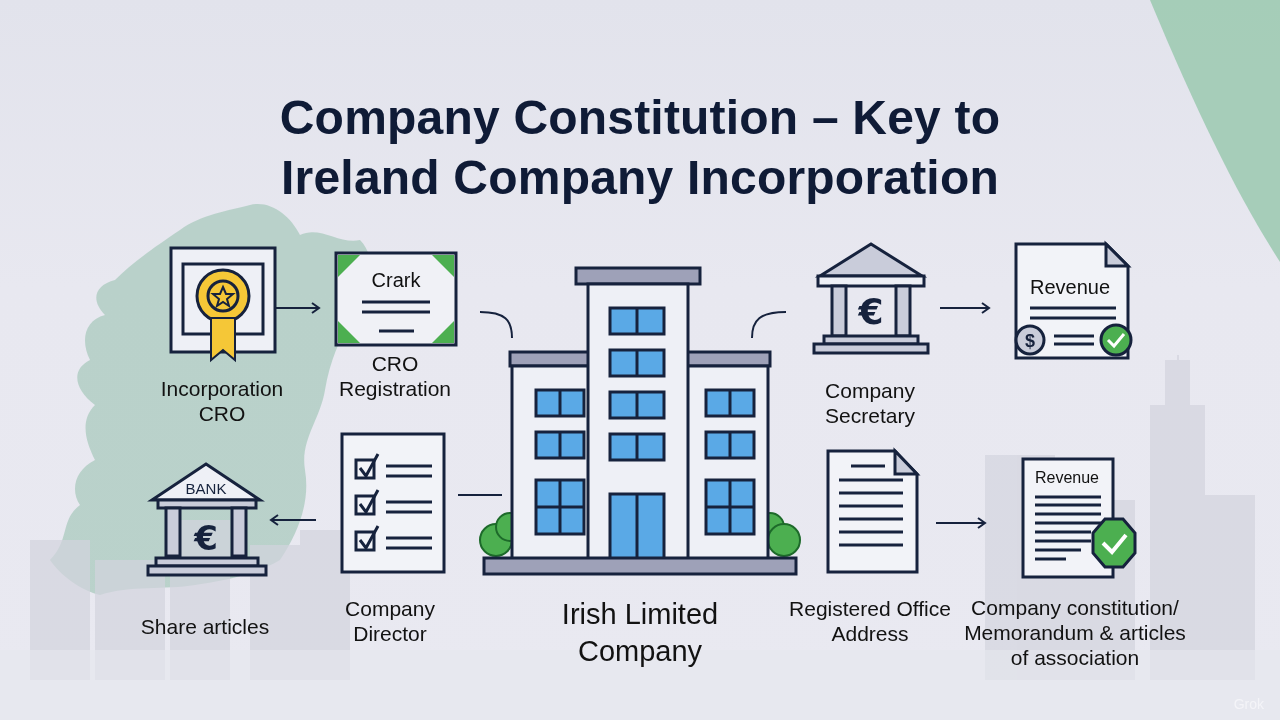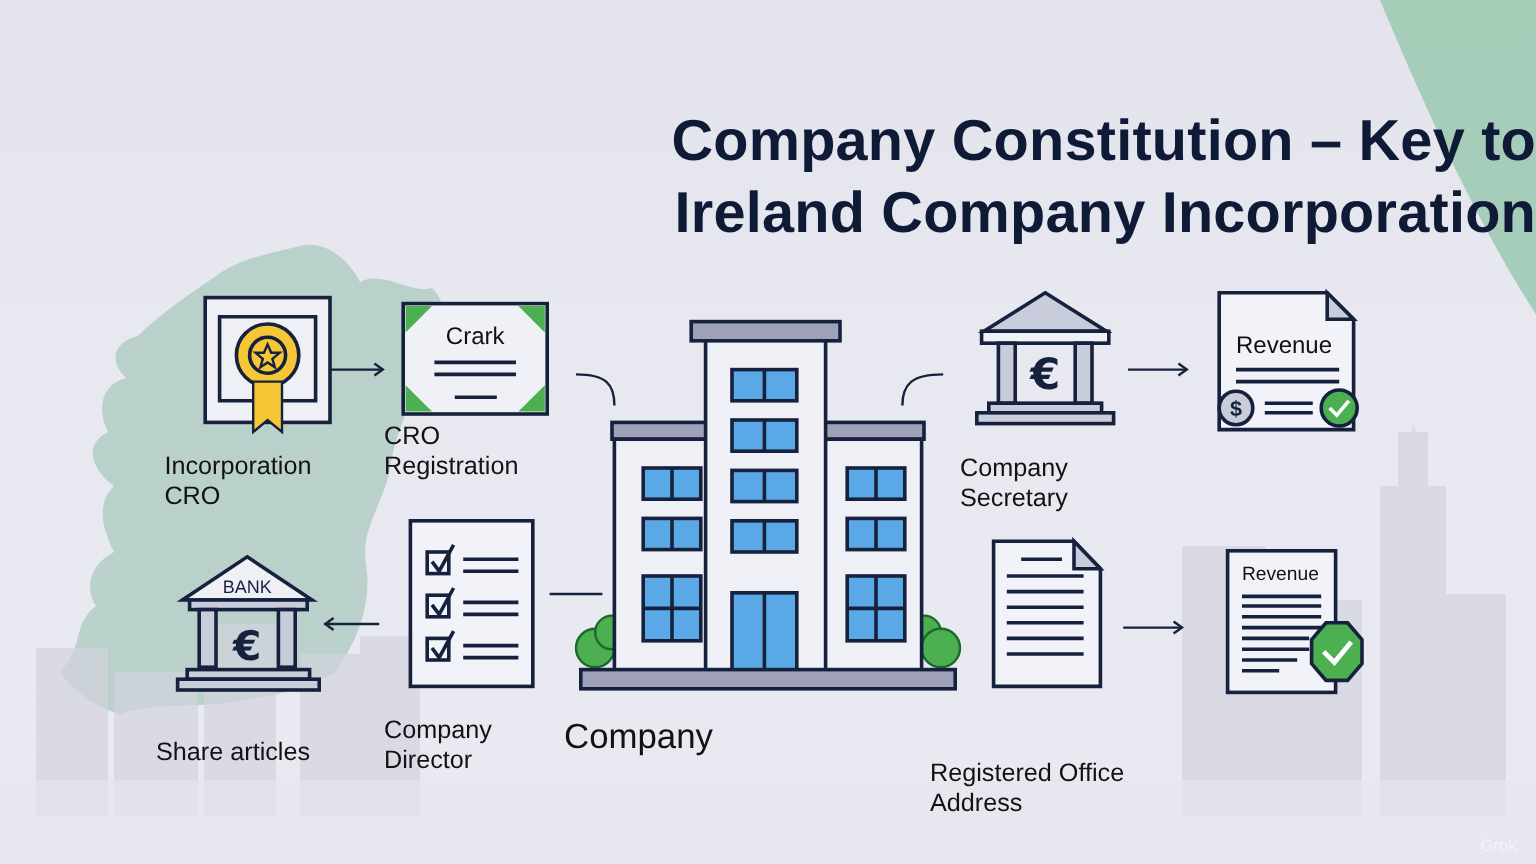--- a/index.html
+++ b/index.html
@@ -1,22 +1,22 @@
 <!DOCTYPE html>
 <html><head>
 <meta charset="utf-8">
 <style>
   html, body { margin:0; padding:0; }
   body { width:1280px; height:720px; overflow:hidden; position:relative;
          background: linear-gradient(180deg,#e2e3ec 0%,#e8e8f0 40%,#e9e9f1 100%);
          font-family: "Liberation Sans", "DejaVu Sans", sans-serif; color:#111; }
   .abs { position:absolute; }
-  .title { left:0; width:1280px; top:88px; text-align:right; color:#0f1b36;
+  .title { left:0; width:1280px; top:88px; text-align:center; color:#0f1b36;
            font-size:48px; font-weight:700; line-height:60px; letter-spacing:0.2px; }
-  .label { position:absolute; font-size:21px; line-height:25px; color:#121212; white-space:nowrap; }
+  .label { position:absolute; text-align:center; font-size:21px; line-height:25px; color:#121212; white-space:nowrap; }
   .center-label { font-size:29px; line-height:37px; }
   .watermark { right:16px; bottom:8px; color:#f4f4f8; font-size:14px; }
   svg { overflow:visible; }
 </style>
 </head>
 <body>
 
 <svg class="abs" style="left:0;top:0" width="1280" height="720">
 
   <path d="M1150 0 L1280 0 L1280 262 C1240 200 1200 120 1150 0 Z" fill="#9fcab2" opacity="0.9"></path>
@@ -135,20 +135,21 @@
         <line x1="66" y1="245" x2="114" y2="245"></line>
       <line x1="260" y1="128" x2="260" y2="154"></line>
         <line x1="260" y1="170" x2="260" y2="196"></line>
       <line x1="260" y1="218" x2="260" y2="272"></line>
         <line x1="236" y1="245" x2="284" y2="245"></line>
       <line x1="167" y1="232" x2="167" y2="300"></line>
     </g>
     <rect x="14" y="296" width="312" height="16" fill="#9ea1b8" stroke="#16223d" stroke-width="3"></rect>
   </svg>
   <div class="label center-label" style="left:0;width:340px;top:334px;">
+    <div>Irish Limited</div>
     <div>Company</div>
   </div>
 </div>
 
 <div class="abs" style="left:800px;top:240px;width:140px;height:190px;">
   <svg style="position:absolute;left:12px;top:2px" width="118" height="114">
     <path d="M59 2 L110 34 L8 34 Z" fill="#c9ccda" stroke="#16223d" stroke-width="3"></path>
     <rect x="6" y="34" width="106" height="10" fill="#eef0f6" stroke="#16223d" stroke-width="3"></rect>
     <rect x="20" y="44" width="14" height="50" fill="#c9ccda" stroke="#16223d" stroke-width="3"></rect>
     <rect x="84" y="44" width="14" height="50" fill="#c9ccda" stroke="#16223d" stroke-width="3"></rect>
@@ -227,21 +228,21 @@
     <g stroke="#16223d" stroke-width="3">
       <line x1="26" y1="18" x2="60" y2="18"></line>
       <line x1="14" y1="32" x2="78" y2="32"></line>
         <line x1="14" y1="45" x2="78" y2="45"></line>
       <line x1="14" y1="58" x2="78" y2="58"></line>
         <line x1="14" y1="71" x2="78" y2="71"></line>
       <line x1="14" y1="84" x2="78" y2="84"></line>
         <line x1="14" y1="97" x2="78" y2="97"></line>
     </g>
   </svg>
-  <div class="label" style="left:0;width:190px;top:148px;margin-top:36px;">
+  <div class="label" style="left:0;width:190px;top:148px;">
     <div>Registered Office</div>
     <div>Address</div>
   </div>
 </div>
 
 <div class="abs" style="left:955px;top:455px;width:240px;height:215px;">
   <svg style="position:absolute;left:66px;top:2px" width="120" height="124">
     <rect x="2" y="2" width="90" height="118" fill="#f2f3f8" stroke="#16223d" stroke-width="3"></rect>
     <text x="46" y="26" text-anchor="middle" font-family="Liberation Sans, sans-serif" font-size="16" fill="#111">Revenue</text>
     <g stroke="#16223d" stroke-width="3">
@@ -250,15 +251,20 @@
       <line x1="14" y1="57" x2="80" y2="57"></line>
         <line x1="14" y1="66" x2="80" y2="66"></line>
       <line x1="14" y1="75" x2="70" y2="75"></line>
         <line x1="14" y1="84" x2="70" y2="84"></line>
       <line x1="14" y1="93" x2="60" y2="93"></line>
         <line x1="14" y1="102" x2="45" y2="102"></line>
     </g>
     <path d="M84 62 L102 62 L114 76 L114 96 L102 110 L84 110 L72 96 L72 76 Z" fill="#4caf50" stroke="#16223d" stroke-width="3"></path>
     <path d="M82 86 L91 95 L105 78" fill="none" stroke="#fff" stroke-width="4"></path>
   </svg>
+  <div class="label" style="left:0;width:240px;top:140px;">
+    <div>Company constitution/</div>
+    <div>Memorandum &amp; articles</div>
+    <div>of association</div>
+  </div>
 </div>
 
 <div class="abs watermark">Grok</div>
 
 </body></html>

